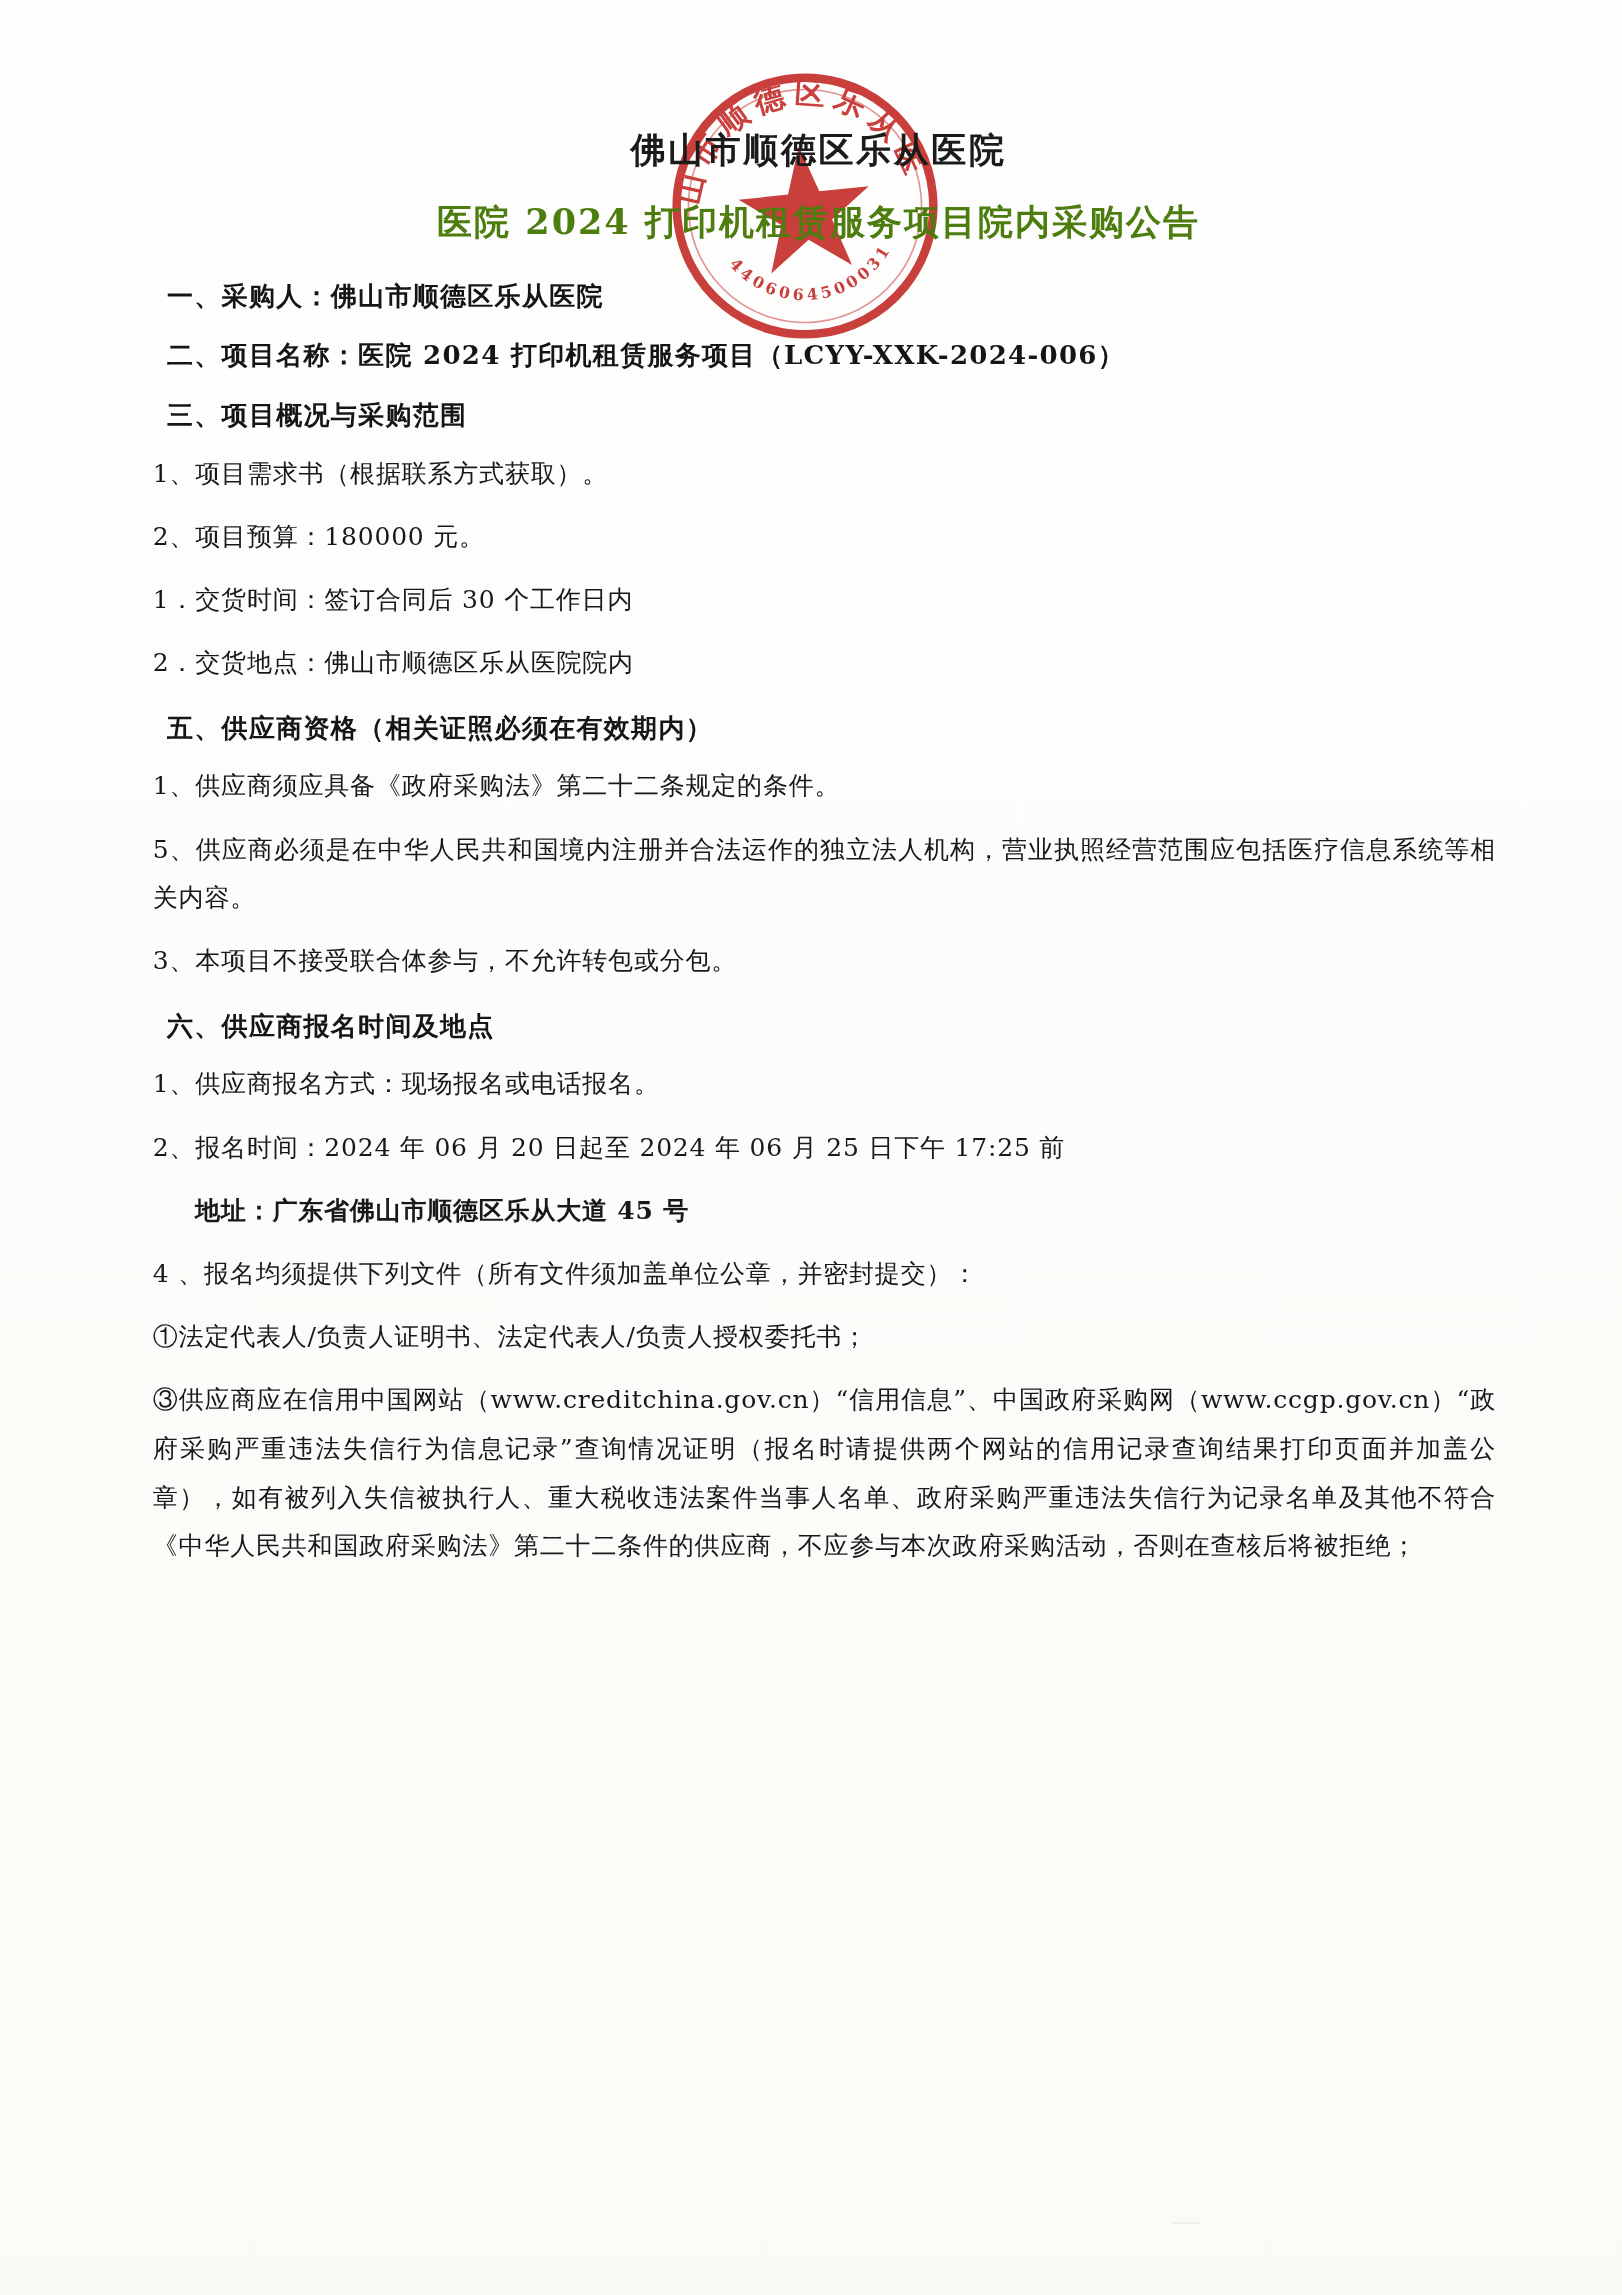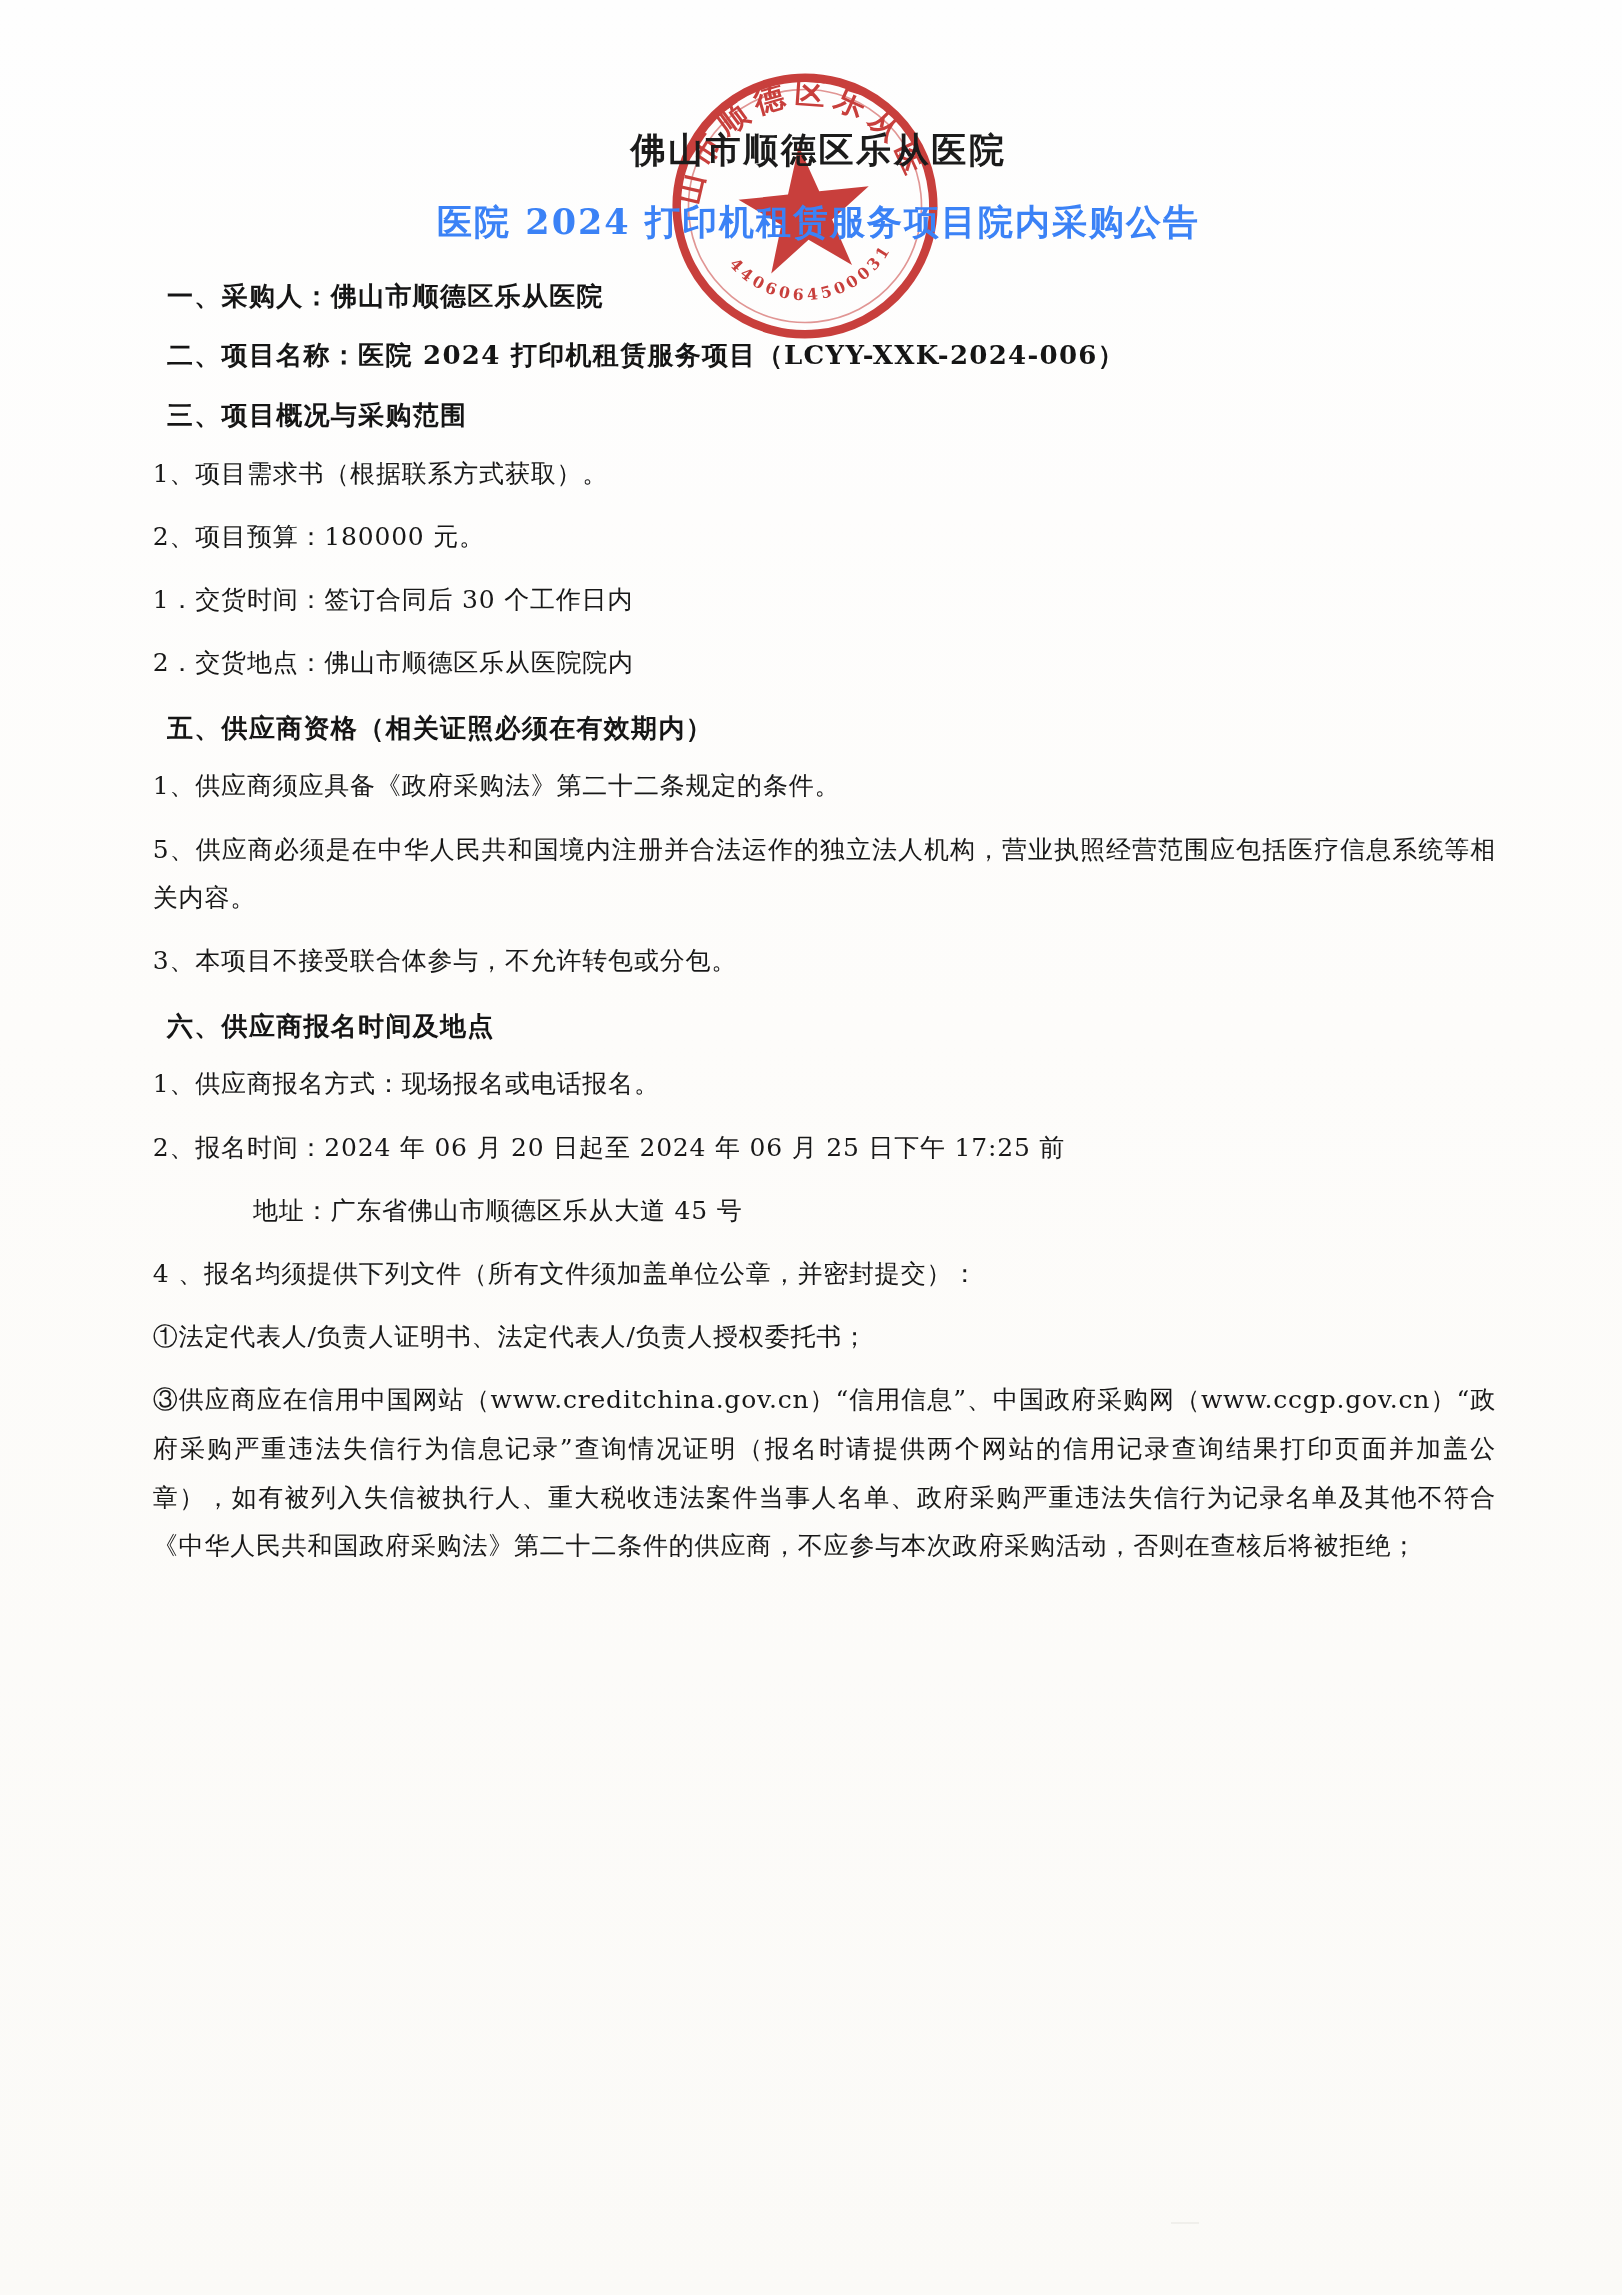--- a/index.html
+++ b/index.html
@@ -44,21 +44,21 @@
     font-size: 35px;
     letter-spacing: 2.6px;
     color: #1b1b1b;
     line-height: 1.5;
   }
   .title-line2 {
     font-family: "DejaVu Serif", "Liberation Serif", serif;
     font-weight: bold;
     font-size: 35px;
     letter-spacing: 2px;
-    color: #3b82f6;
+    color: #4d7c0f;
     line-height: 1.6;
     margin-top: 17px;
   }
 
   
   .sec-head {
     font-family: "DejaVu Serif", "Liberation Serif", serif;
     font-weight: bold;
     font-size: 26px;
     color: #151515;
@@ -71,21 +71,22 @@
     font-size: 25px;
     color: #181818;
     letter-spacing: 0.8px;
     line-height: 1.95;
     margin: 14.4px 0 14.4px 11.8px;
     text-align: justify;
   }
   .para.indent-1 {
   }
   .para.indent-2 {
-    margin-left: 112px;
+    margin-left: 54px;
+    font-weight: bold;
   }
   .para.hang {
     margin-left: 11.8px;
   }
 
   
   .seal {
     position: absolute;
     left: 661px;
     top: 62px;

